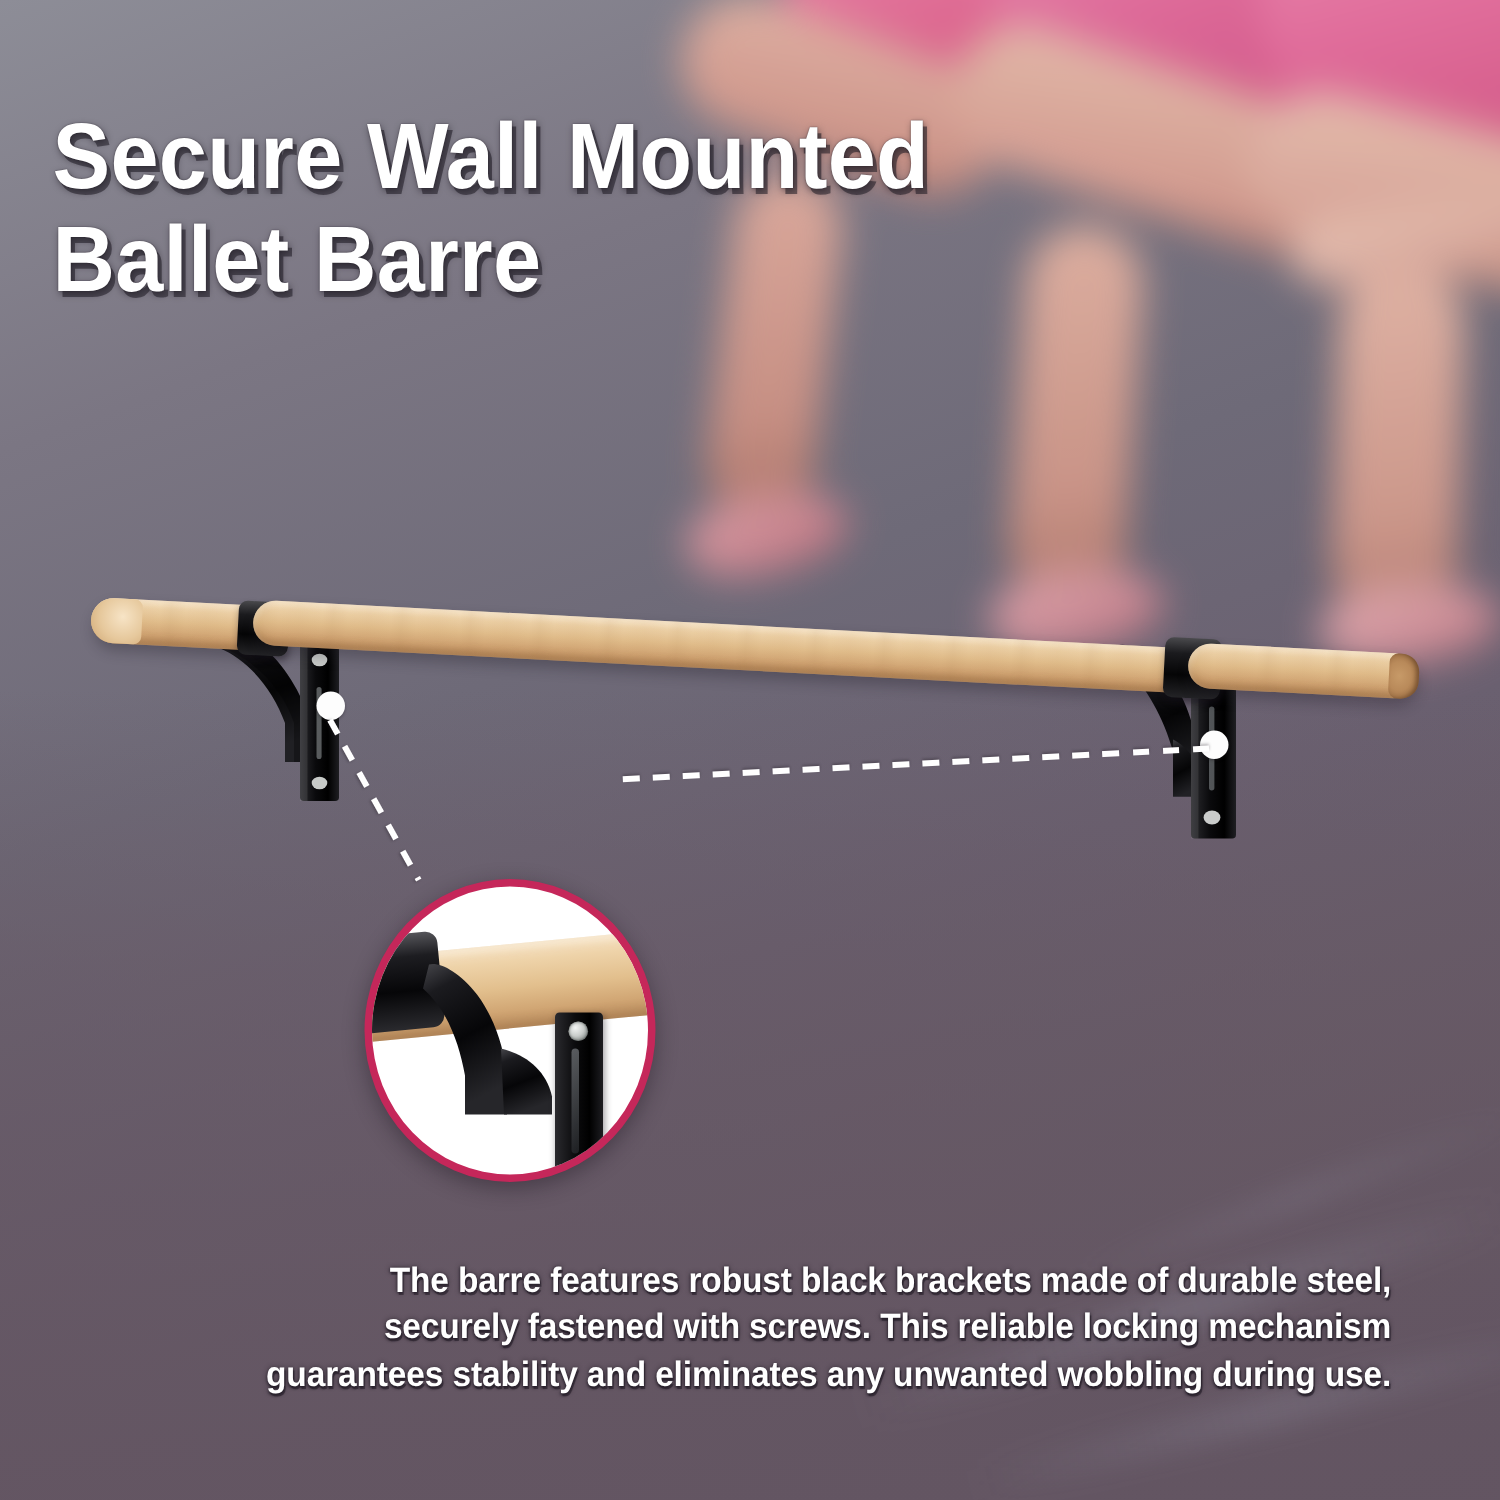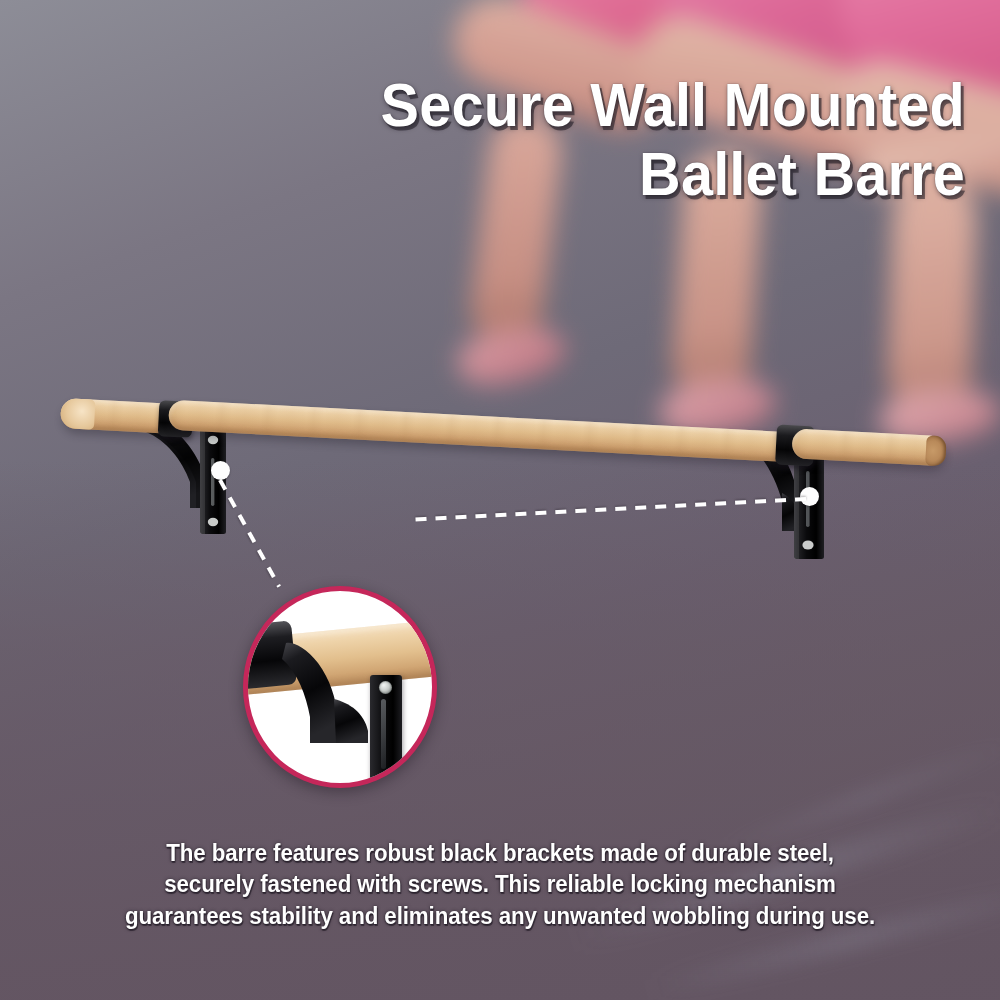--- a/index.html
+++ b/index.html
@@ -63,21 +63,21 @@
   
   .sk { border-radius: 46% 46% 40% 40% / 60% 60% 40% 40%; }
 
   
   .limb { border-radius: 48px; }
 
   
   .title-block {
     position: absolute;
     left: 0; right: 0; top: 70px;
-    text-align: right;
+    text-align: left;
     pointer-events: none;
   }
   .title-line {
     display: block;
     color: #ffffff;
     font-family: "Liberation Sans", sans-serif;
     font-weight: 700;
     font-size: 62px;
     line-height: 1.12;
     letter-spacing: 0.2px;
@@ -231,21 +231,21 @@
     left: 133px; top: 108px;
     width: 5px; height: 70px;
     border-radius: 3px;
     background: linear-gradient(180deg, rgba(150,155,160,0.55), rgba(70,75,80,0.35));
   }
 
   
   .caption {
     position: absolute;
     left: 50px; right: 50px; top: 838px;
-    text-align: center;
+    text-align: right;
     pointer-events: none;
   }
   .caption-line {
     display: block;
     color: #ffffff;
     font-family: "Liberation Sans", sans-serif;
     font-weight: 700;
     font-size: 23.5px;
     line-height: 1.33;
     letter-spacing: -0.1px;

